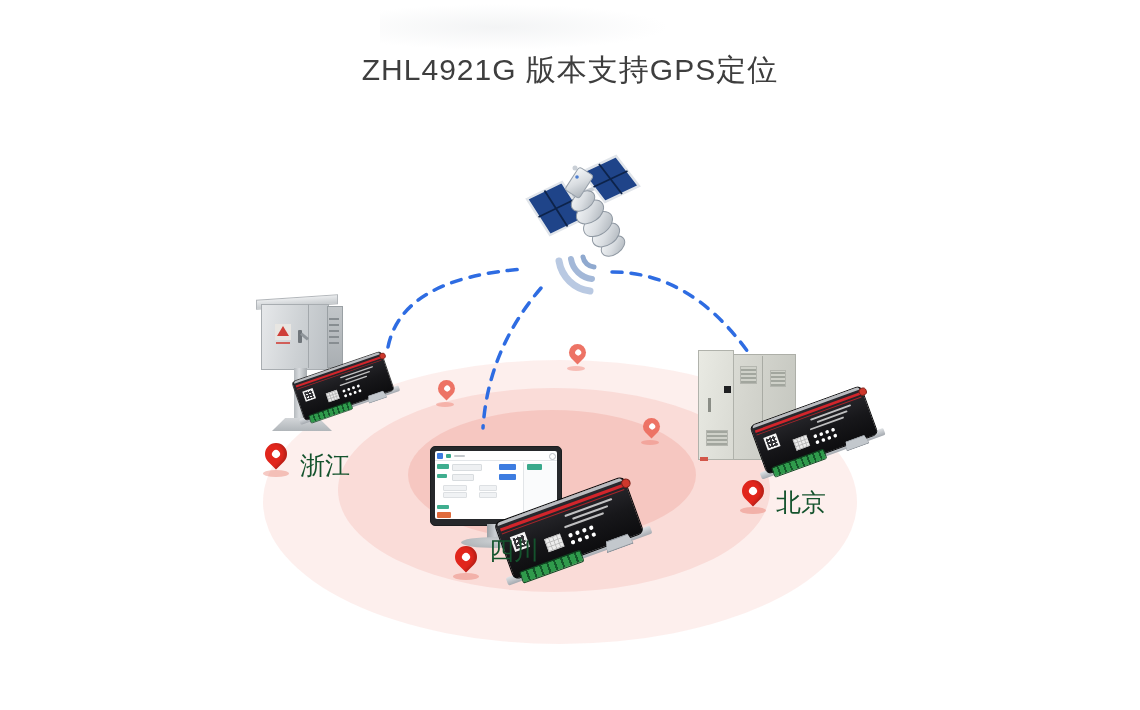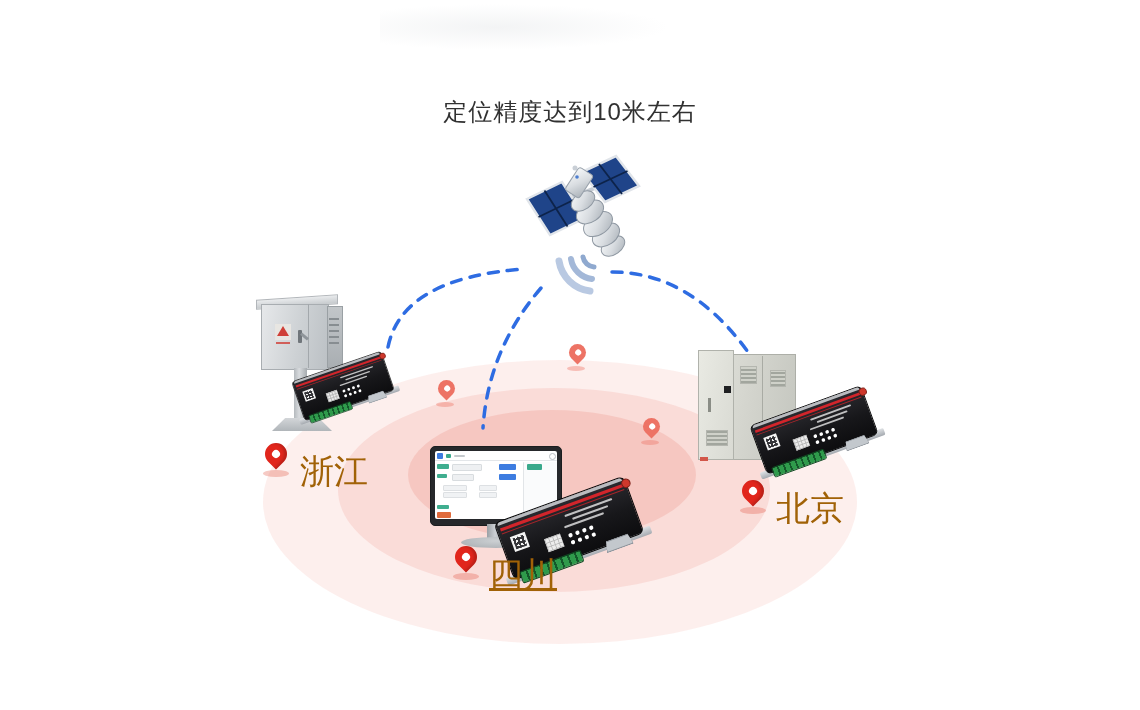--- a/index.html
+++ b/index.html
@@ -31,21 +31,21 @@
   .pin{position:absolute;width:22px;height:22px;background:#e1261c;
        border-radius:50% 50% 50% 0;transform:rotate(-45deg);
        box-shadow:inset -2px -2px 3px rgba(0,0,0,.18);}
   .pin::after{content:"";position:absolute;left:7px;top:7px;width:8px;height:8px;
        border-radius:50%;background:#fff;}
   .pin.sm{width:17px;height:17px;background:#ed7365;box-shadow:none;}
   .pin.sm::after{left:5.5px;top:5.5px;width:6px;height:6px;}
   .pin-shadow{position:absolute;border-radius:50%;background:rgba(226,78,60,.30);
        width:26px;height:7px;}
   .pin-shadow.sm{width:18px;height:5px;background:rgba(237,115,101,.40);}
-  .loc-label{position:absolute;font-size:34px;color:#a16207;font-weight:500;}
+  .loc-label{position:absolute;font-size:25px;color:#14532d;font-weight:500;}
 
   
   .dtu{position:absolute;width:132px;height:58px;}
   .dtu .fl{position:absolute;left:-7px;right:-7px;bottom:-3px;height:8px;
        background:linear-gradient(#dfe2e5,#a5aab0);border-radius:2px;}
   .dtu .bd{position:absolute;inset:0;border-radius:6px;border:1px solid #070708;
        background:linear-gradient(180deg,#2b2b30 0%,#17171a 55%,#0d0d0f 100%);}
   .dtu .rim{position:absolute;left:3px;right:3px;top:1px;height:3px;background:#d3d6d9;
        border-radius:3px 3px 0 0;opacity:.85;}
   .dtu .st1{position:absolute;left:4px;right:4px;top:7px;height:3px;background:#d2252b;}
@@ -92,21 +92,21 @@
   
   #sky{position:absolute;left:0;top:0;width:1140px;height:710px;pointer-events:none;}
 </style>
 </head>
 <body>
 
 <div id="stage">
 
   <div class="wisp"></div>
 
-  <div class="subtitle">定位精度达到10米左右</div>
+  <div class="title">ZHL4921G 版本支持GPS定位</div>
 
   <div class="ring" id="ring-outer"></div>
   <div class="ring" id="ring-mid"></div>
   <div class="ring" id="ring-inner"></div>
 
   <div id="cab-left">
     <div class="cd" style="left:6px;top:8px;width:80px;height:8px;background:linear-gradient(#e9ebed,#c6cacd);transform:skewY(-4deg);border:1px solid #b2b6ba;"></div>
     <div class="cd" style="left:11px;top:15px;width:66px;height:64px;background:linear-gradient(100deg,#e6e8ea,#cdd1d4 55%,#bbc0c4);border:1px solid #a8adb1;"></div>
     <div class="cd" style="left:77px;top:17px;width:14px;height:60px;background:linear-gradient(#c2c6c9,#a9aeb2);border:1px solid #9aa0a4;"></div>
     <div class="cd" style="left:79px;top:29px;width:10px;height:26px;background:repeating-linear-gradient(0deg,#878d91 0 2px,transparent 2px 6px);"></div>
@@ -258,20 +258,20 @@
   <div class="pin sm" style="left:569px;top:344px;"></div>
   <div class="pin-shadow sm" style="left:641px;top:440px;"></div>
   <div class="pin sm" style="left:643px;top:418px;"></div>
 
   <div class="pin-shadow" style="left:263px;top:470px;"></div>
   <div class="pin" style="left:265px;top:443px;"></div>
   <div class="loc-label" style="left:300px;top:449px;">浙江</div>
 
   <div class="pin-shadow" style="left:453px;top:573px;"></div>
   <div class="pin" style="left:455px;top:546px;"></div>
-  <div class="loc-label" style="left:489px;top:552px;text-decoration:underline;">四川</div>
+  <div class="loc-label" style="left:489px;top:534px;">四川</div>
 
   <div class="pin-shadow" style="left:740px;top:507px;"></div>
   <div class="pin" style="left:742px;top:480px;"></div>
   <div class="loc-label" style="left:776px;top:486px;">北京</div>
 
 
 </div>
 
 </body></html>

